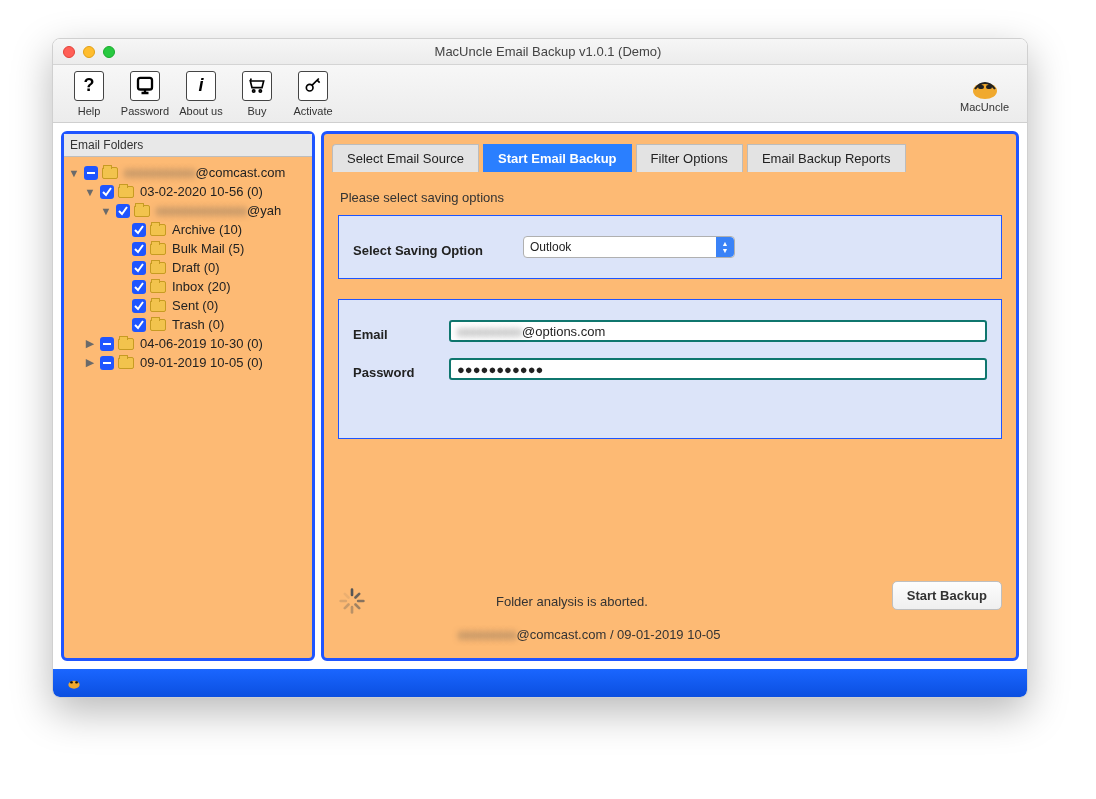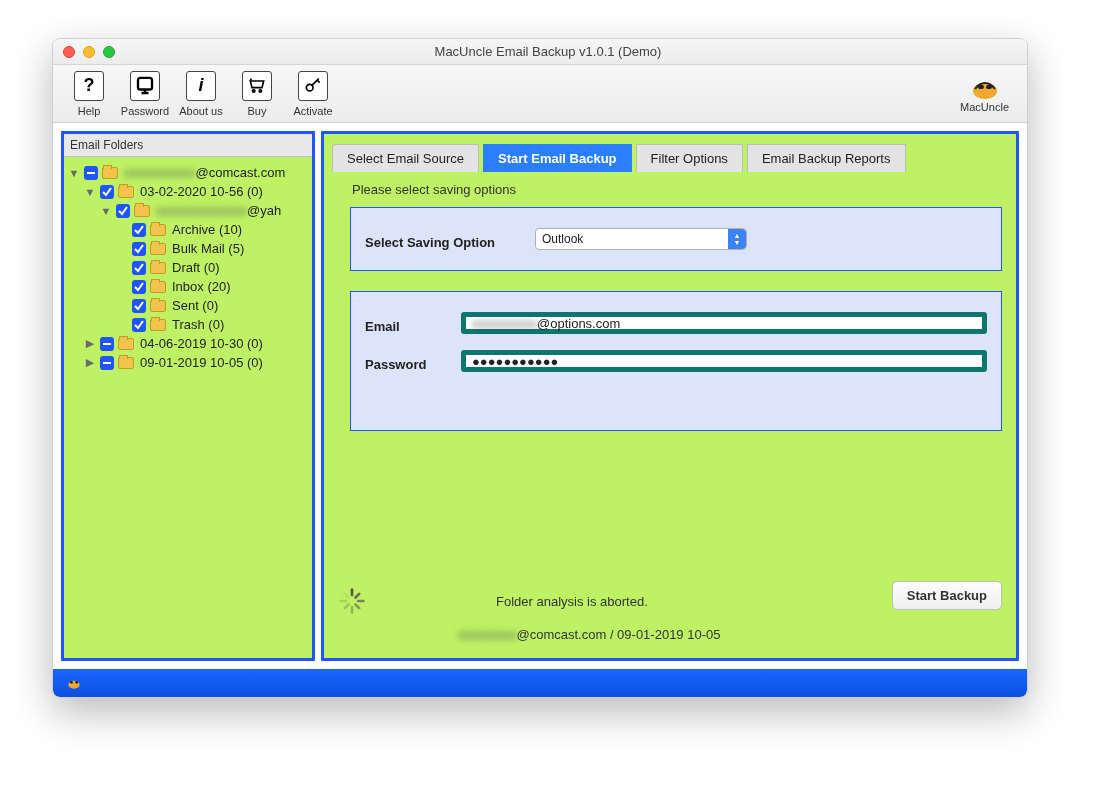--- a/index.html
+++ b/index.html
@@ -50,60 +50,60 @@
   }
   .ticon.cart svg, .ticon.key svg { width:20px; height:20px; }
   .tlabel { font-size:11px; color:#333; margin-top:4px; }
   .brand { margin-left:auto; display:flex; flex-direction:column; align-items:center; padding-right:10px; }
   .brand-icon { width:32px; height:26px; }
   .brand-label { font-size:11px; color:#333; }
   .workspace {
     flex:1; padding:8px;
     display:flex; gap:6px;
   }
-  .frame { border:3px solid #1f55ff; background:#bef264; border-radius:1px; }
+  .frame { border:3px solid #1f55ff; background:#fdba74; border-radius:6px; }
   .left-pane { width:254px; height:100%; display:flex; flex-direction:column; }
   .left-header { background:#e8e8e8; border-bottom:1px solid #bdbdbd; padding:4px 6px; font-size:12px; color:#333; }
   .tree { padding:6px 2px; font-size:13px; color:#222; flex:1; overflow:hidden; }
   .row { display:flex; align-items:center; height:19px; white-space:nowrap; }
   .arrow { width:12px; text-align:center; color:#6a6a6a; font-size:11px; cursor:pointer; }
   .chk { width:14px; height:14px; border-radius:3px; background:#1f55ff; display:inline-flex; align-items:center; justify-content:center; margin:0 4px; cursor:pointer; }
   .chk.minus { background:#1f55ff; }
   .chk svg { width:10px; height:10px; }
   .fld { width:16px; height:12px; background:#f2c34d; border:1px solid #c79b22; border-radius:2px; margin-right:6px; position:relative; }
   .fld::before { content:""; position:absolute; left:0; top:-3px; width:7px; height:3px; background:#f2c34d; border:1px solid #c79b22; border-bottom:none; border-radius:1px 1px 0 0; }
   .lbl { }
   .blur { color:transparent; text-shadow:0 0 6px #555; }
   .right-pane { flex:1; height:100%; position:relative; }
   .tabs { display:flex; padding:10px 8px 0 8px; gap:4px; }
   .tab {
     padding:6px 14px; background:#e3e3e3; border:1px solid #bcbcbc; border-bottom:none; font-size:13px; color:#222; cursor:pointer;
   }
   .tab.active { background:#2a7fff; color:#fff; border-color:#2a7fff; font-weight:600; }
   .tab:first-child { border-radius:4px 0 0 0; }
-  .panel { padding:0 14px 14px 14px;margin-left:12px; }
+  .panel { padding:8px 14px 14px 14px; }
   .instruct { color:#333; font-size:13px; padding:10px 2px; }
   .group {
     border:1px solid #1f55ff; background:#dce4f9; padding:20px 14px; margin-bottom:20px;
     display:flex; flex-direction:column; gap:16px;
   }
   .grow { height:140px; }
   .field-row { display:flex; align-items:flex-end; gap:20px; }
   .flabel { width:150px; font-weight:600; font-size:13px; }
   .flabel.narrow { width:76px; }
   .select {
     width:212px; height:22px; background:#fff; border:1px solid #b0b0b0; border-radius:4px; display:flex; align-items:center; padding:0 6px; font-size:12px;
     position:relative;
   }
   .select-arrows {
     position:absolute; right:0; top:0; width:18px; height:100%; background:#3a82f7; border-radius:0 4px 4px 0;
     display:flex; flex-direction:column; align-items:center; justify-content:center; color:#fff; font-size:7px; line-height:7px;
   }
   .tin {
-    flex:1; height:22px; background:#fff; border:5px solid #0f766e; border-radius:3px; padding:0 6px; font-size:13px; display:flex; align-items:center;
+    flex:1; height:22px; background:#fff; border:2px solid #0f766e; border-radius:3px; padding:0 6px; font-size:13px; display:flex; align-items:center;
   }
   .footer { position:absolute; bottom:16px; left:14px; right:14px; }
   .spinner { width:28px; height:28px; display:inline-block; vertical-align:middle; }
   .spinner svg { width:28px; height:28px; }
   .status-line { display:flex; align-items:center; gap:40px;text-align:center; }
   .stext { font-size:13px; color:#333; }
   .start-btn {
     position:absolute; right:0; top:-6px;
     background:linear-gradient(#fdfdfd,#efefef); border:1px solid #bfbfbf; border-radius:5px; padding:6px 14px;
     font-size:13px; font-weight:600; color:#333; cursor:pointer;

